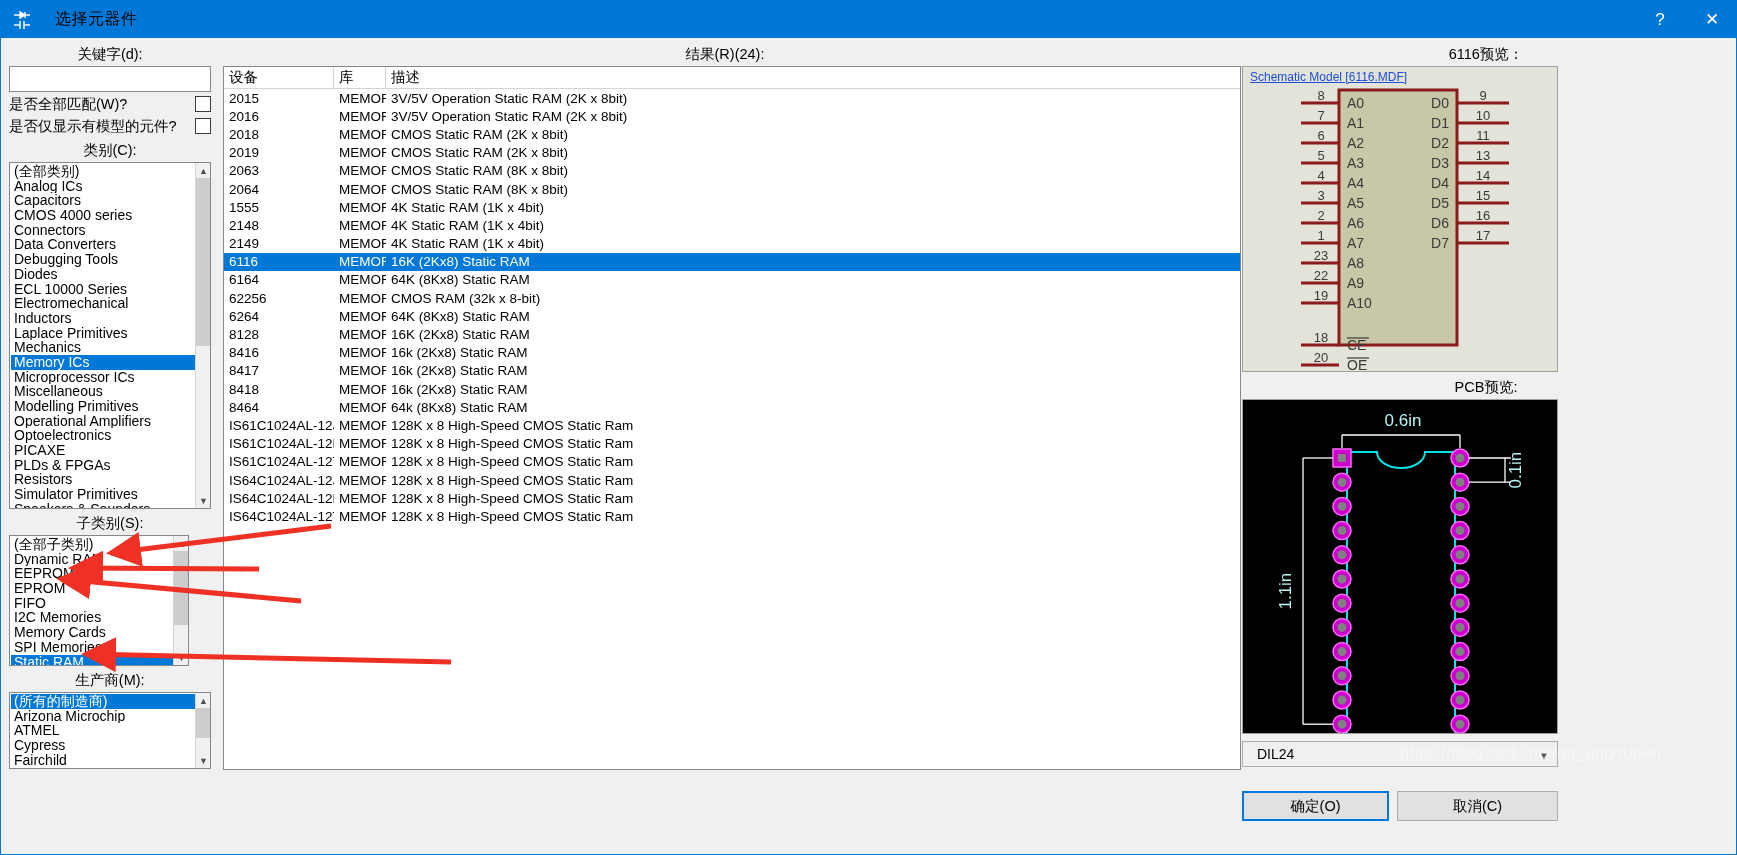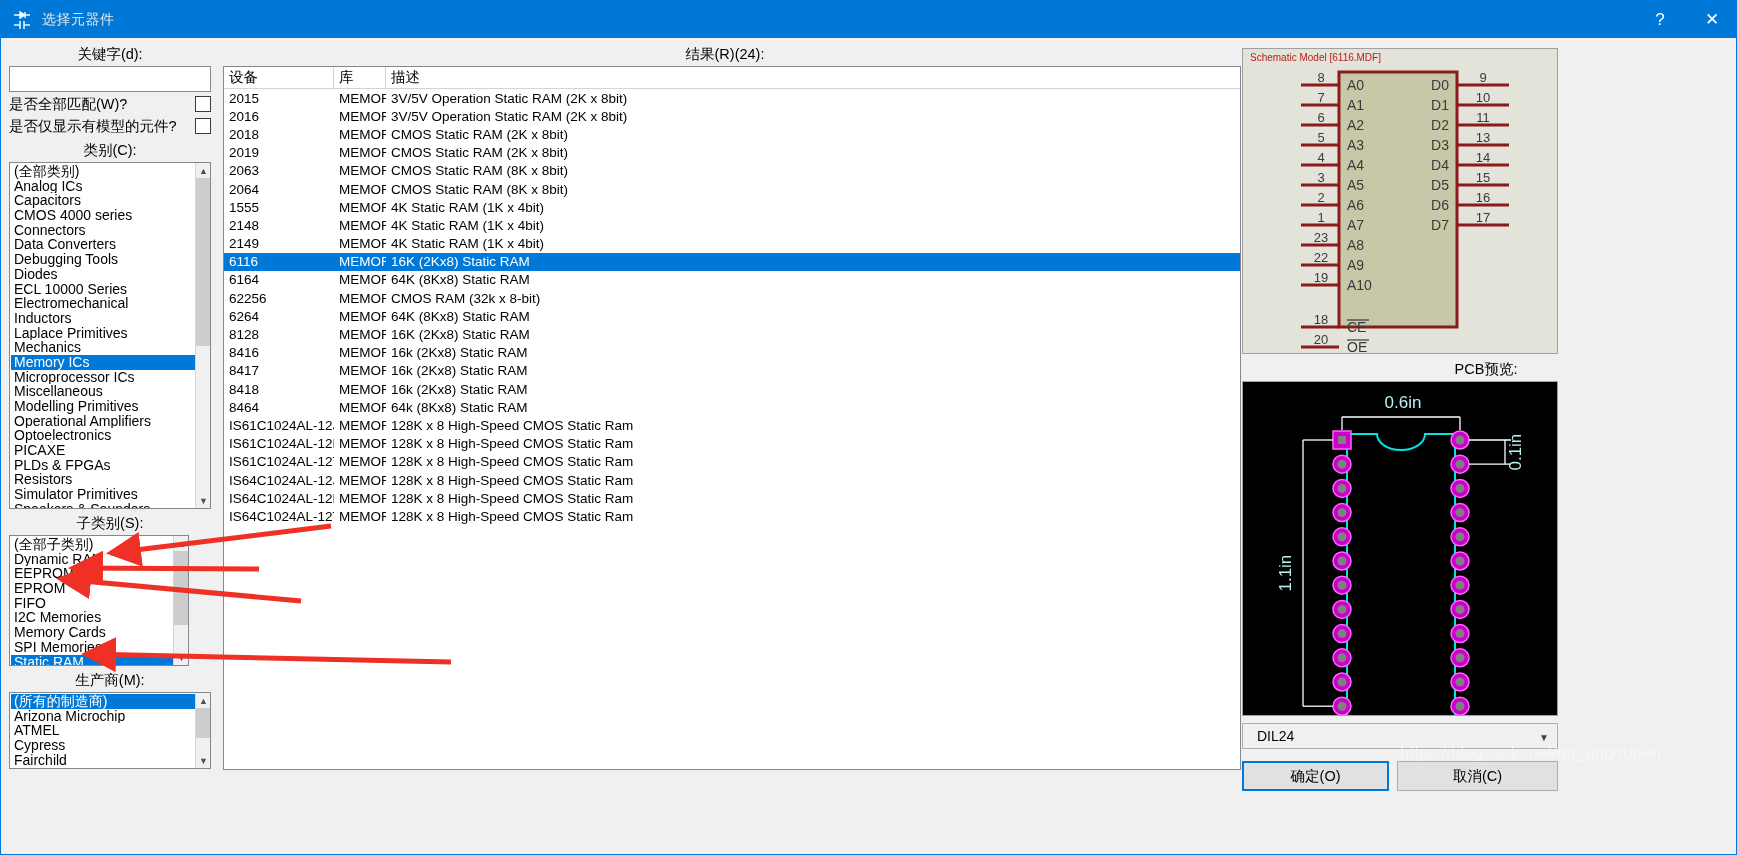--- a/index.html
+++ b/index.html
@@ -22,21 +22,21 @@
     position: absolute; left: 0; top: 0;
     width: 1737px; height: 37px;
     background: #0078d7;
     display: flex; align-items: center;
   }
   .title-icon {
     margin-left: 10px; width: 22px; height: 22px;
     display: flex; align-items: center; justify-content: center;
   }
   .title-text {
-    color: #e5e5e5; font-size: 14px; margin-left: 9px;
+    color: #000000; font-size: 16px; margin-left: 22px;
     letter-spacing: 0.5px;
   }
   .title-buttons { margin-left: auto; display: flex; height: 37px; }
   .tb-btn {
     width: 52px; height: 37px;
     display: flex; align-items: center; justify-content: center;
     color: #ffffff; font-size: 17px;
   }
 
   
@@ -117,21 +117,21 @@
   .c-desc { width: auto; flex: 1; }
 
   
   .right { position: absolute; left: 1241px; top: 7px; width: 488px; }
   .preview-box {
     border: 1px solid #a0a0a0; background: #e3e3d9;
     position: relative; overflow: hidden;
   }
   .sch-title {
     position: absolute; left: 7px; top: 3px;
-    font-size: 10px; color: #b91c1c; white-space: nowrap;
+    font-size: 12px; color: #1d4ed8; white-space: nowrap; text-decoration: underline;
   }
   .pcb-box {
     border: 1px solid #a0a0a0; background: #000000;
     position: relative; overflow: hidden;
   }
 
   .combo {
     height: 26px; border: 1px solid #adadad; background: #f0f0f0;
     display: flex; align-items: center;
     font-size: 14px; padding-left: 14px; color: #000;
@@ -401,20 +401,21 @@
             <div class="res-row">
               <div class="c-dev">IS64C1024AL-12TI</div>
               <div class="c-lib">MEMORY</div>
               <div class="c-desc">128K x 8 High-Speed CMOS Static Ram</div>
             </div>
           </div>
       </div>
     </div>
 
     <div class="right">
+      <div class="label">6116预览：</div>
 
       <div class="preview-box" style="width:316px;height:306px;margin-top:3px;">
         <div class="sch-title">Schematic Model [6116.MDF]</div>
         <svg id="sch-svg" width="316" height="306" viewBox="0 0 316 306">
             <rect x="96" y="23" width="118" height="255" fill="#c8c8a8" stroke="#8b1a1a" stroke-width="3"></rect>
             <line x1="58" y1="36" x2="96" y2="36" stroke="#8b1a1a" stroke-width="3"></line>
             <text x="78" y="33" font-size="13" font-family="&quot;Liberation Sans&quot;,sans-serif" fill="#3a3a3a" text-anchor="middle">8</text>
             <text x="104" y="41" font-size="14" font-family="&quot;Liberation Sans&quot;,sans-serif" fill="#3a3a3a" text-anchor="start">A0</text>
             <line x1="58" y1="56" x2="96" y2="56" stroke="#8b1a1a" stroke-width="3"></line>
             <text x="78" y="53" font-size="13" font-family="&quot;Liberation Sans&quot;,sans-serif" fill="#3a3a3a" text-anchor="middle">7</text>
@@ -551,21 +552,21 @@
             <line x1="226" y1="82.2" x2="268" y2="82.2" stroke="#ffffff" stroke-width="1.3"></line>
             <text x="278" y="70.1" font-size="17" font-family="&quot;Liberation Sans&quot;,sans-serif" fill="#b8f2f2" text-anchor="middle" transform="rotate(-90 278 70.1)">0.1in</text>
           </svg>
       </div>
 
       <div class="combo" style="width:316px;margin-top:7px;">
         <span>DIL24</span>
         <span class="caret">▼</span>
       </div>
 
-      <div style="display:flex;width:316px;margin-top:12px;gap:8px;">
+      <div style="display:flex;width:316px;margin-top:24px;gap:8px;">
         <div class="btn primary" style="width:150px;">确定(O)</div>
         <div class="btn" style="width:164px;">取消(C)</div>
       </div>
     </div>
 
   </div>
 
   <svg class="arrow-layer">
     <defs>
       <marker id="ah" markerWidth="7" markerHeight="7" refX="6" refY="3.5" orient="auto" markerUnits="strokeWidth">

